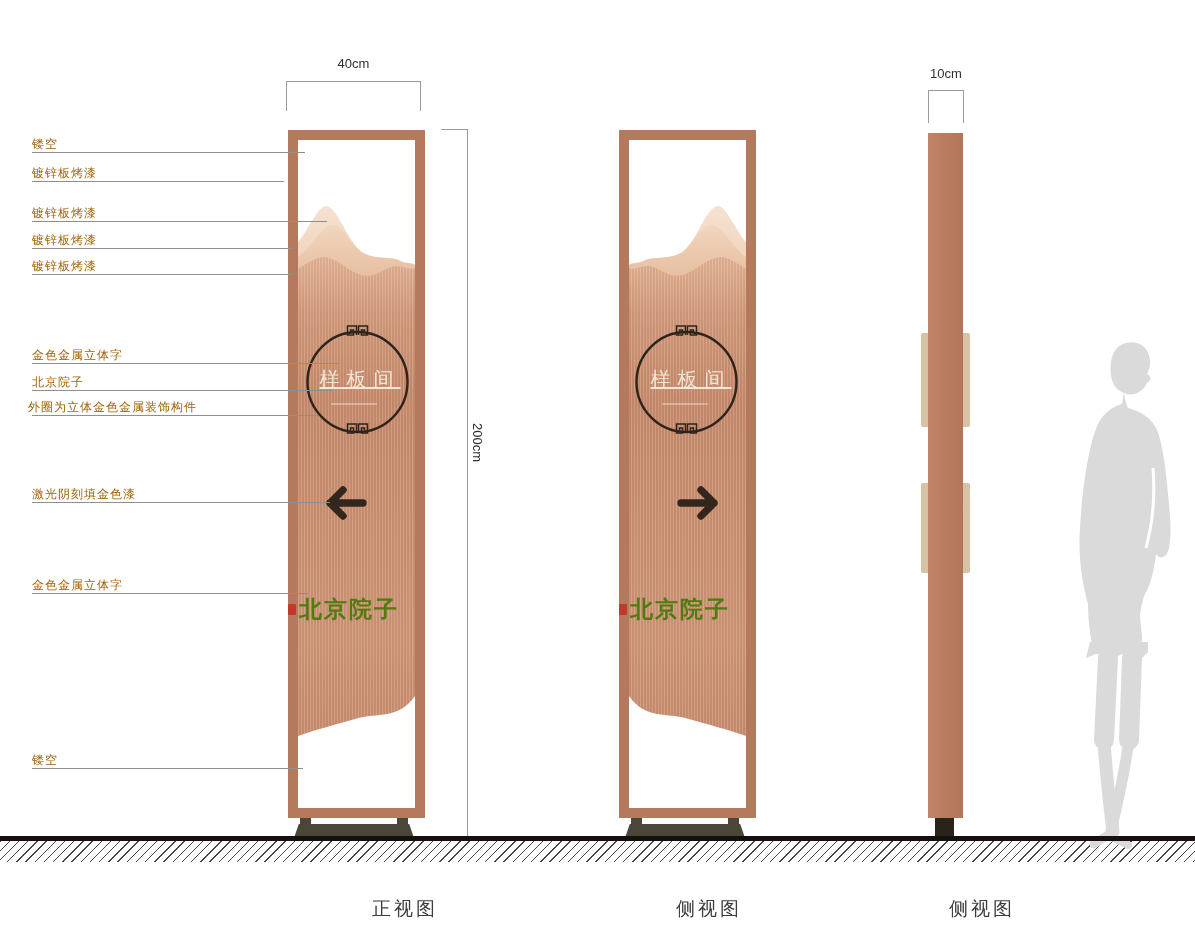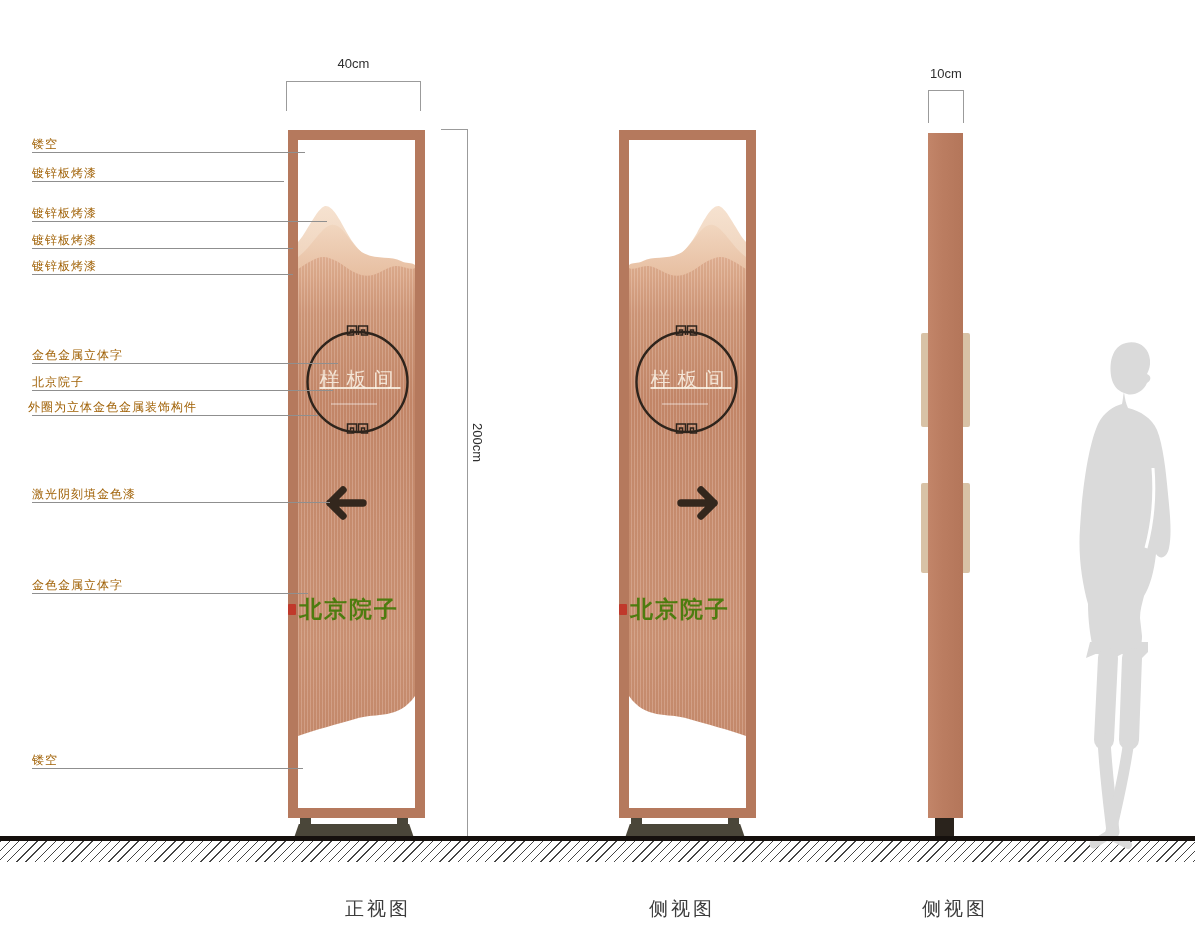--- a/index.html
+++ b/index.html
@@ -71,21 +71,21 @@
 
   
   #ground-line{position:absolute;left:0;top:836px;width:1195px;height:5px;background:#15100d;z-index:5;}
   #ground-hatch{position:absolute;left:0;top:841px;width:1195px;height:21px;z-index:1;
                 background:repeating-linear-gradient(135deg,#454545 0,#454545 1px,transparent 1px,transparent 6.5px);}
 
   
   #person{position:absolute;left:1036px;top:336px;z-index:2;}
 
   
-  .caption{position:absolute;top:896px;width:120px;text-align:center;font-size:19px;
+  .caption{position:absolute;top:896px;width:120px;text-align:right;font-size:19px;
            letter-spacing:3px;color:#3d3d3d;}
   #cap1{left:318px} #cap2{left:622px} #cap3{left:895px}
 </style>
 </head>
 <body>
 
 <div id="canvas">
 
   <div class="callout-label" id="co1-t">镂空</div>
   <div class="callout-line" id="co1-l"></div>

